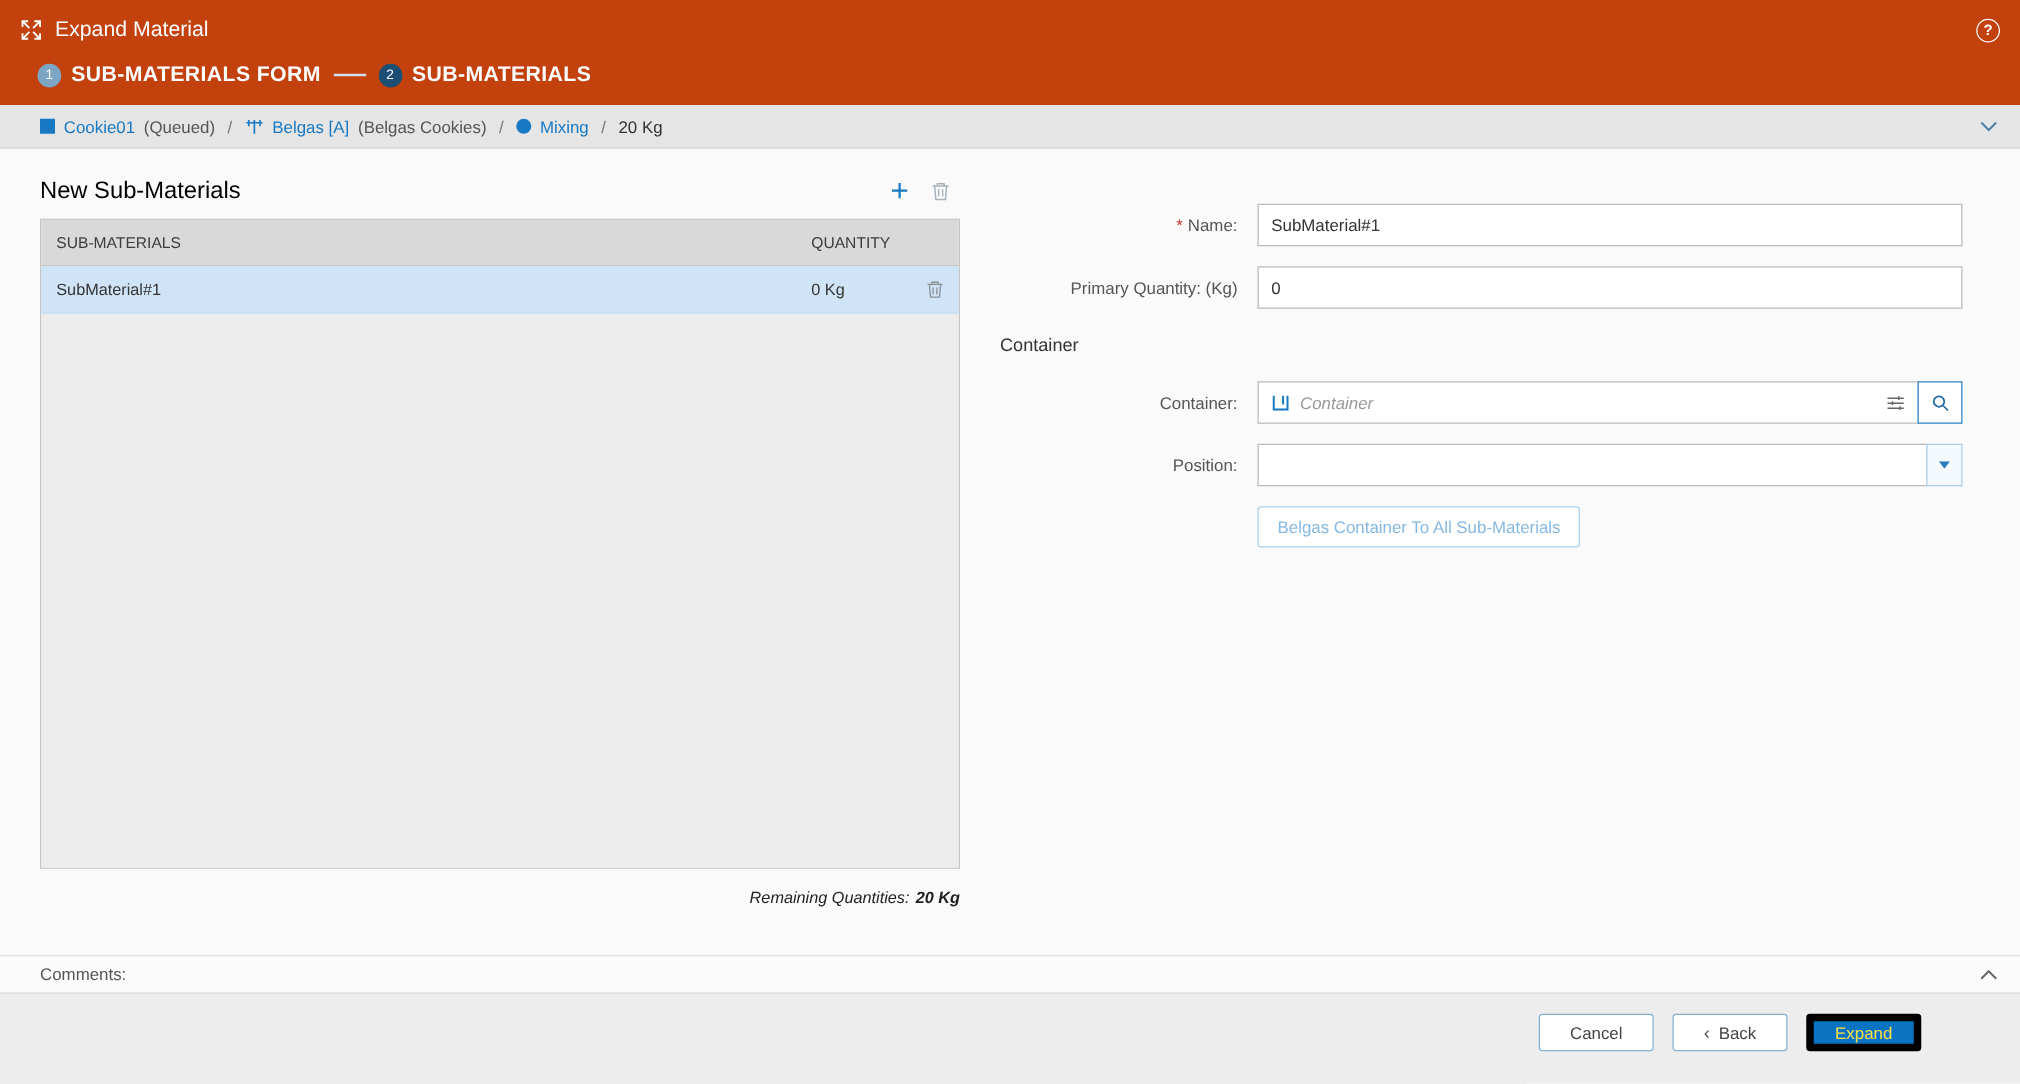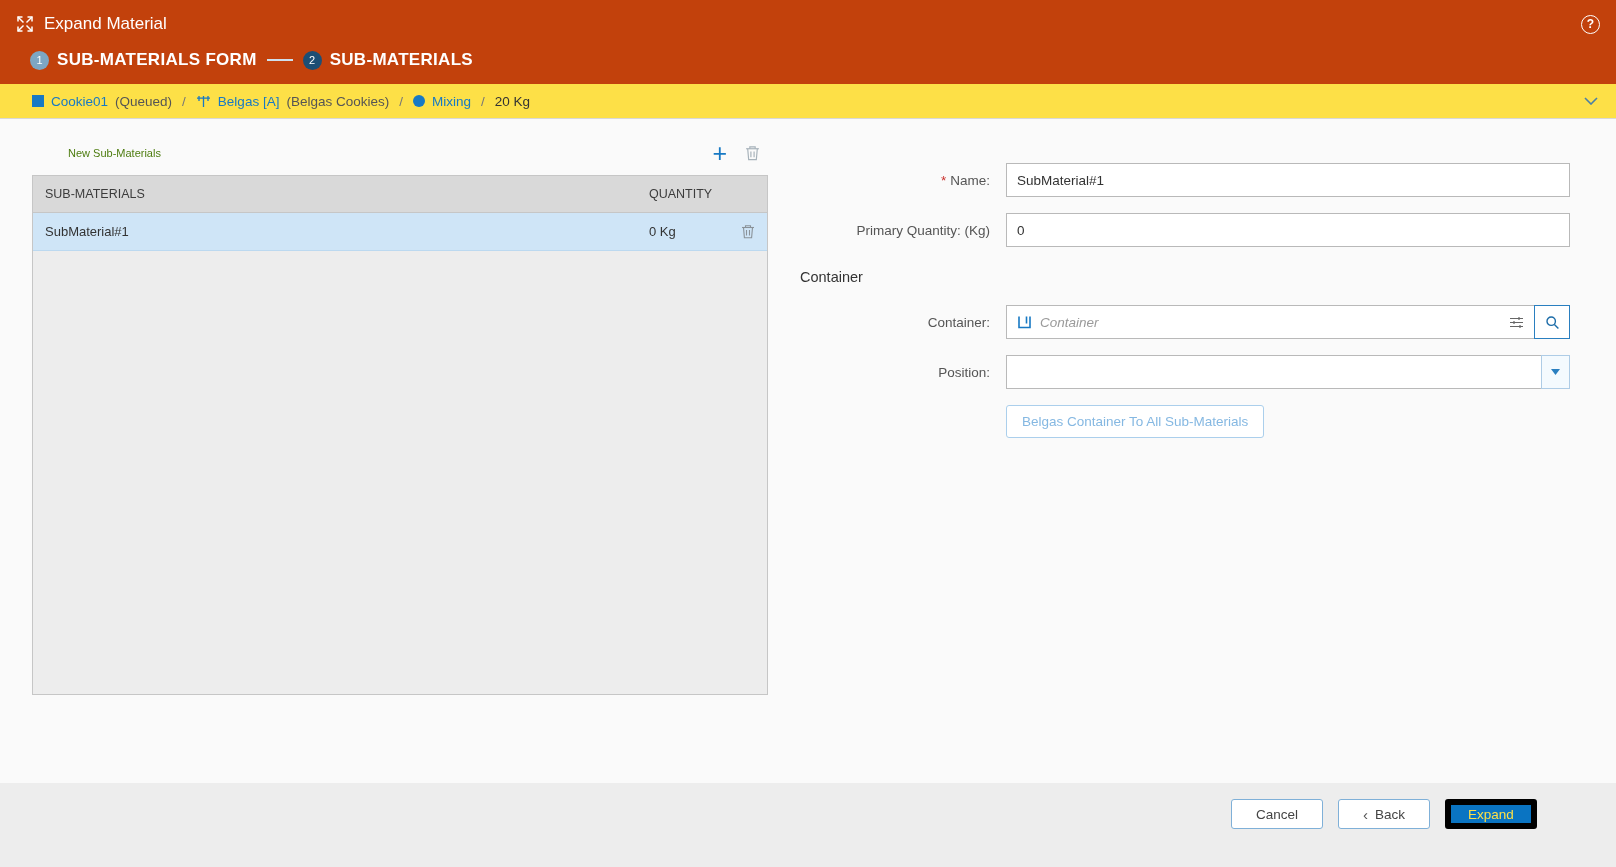--- a/index.html
+++ b/index.html
@@ -15,35 +15,35 @@
                display: flex; align-items: center; justify-content: center; font-size: 12px; font-weight: 700; cursor: pointer; }
   .stepper { display: flex; align-items: center; gap: 10px; padding: 2px 0 14px 14px; }
   .step { display: flex; align-items: center; gap: 8px; cursor: pointer; }
   .step-num { width: 19px; height: 19px; border-radius: 50%; display: flex; align-items: center; justify-content: center; font-size: 11px; color: #fff; }
   .step-num.inactive { background: #7da6c4; }
   .step-num.active { background: #1d4e74; }
   .step-label { font-size: 17px; font-weight: 700; letter-spacing: .3px; }
   .step-line { width: 26px; height: 2px; background: #cfdfec; }
 
   
-  .breadcrumb { background: #fde047; border-bottom: 1px solid #d8d8d8; height: 35px; display: flex; align-items: center;
+  .breadcrumb { background: #e5e5e5; border-bottom: 1px solid #d8d8d8; height: 35px; display: flex; align-items: center;
                 gap: 7px; padding: 0 18px 0 32px; flex: 0 0 auto; font-size: 13.5px; }
   .bc-link { color: #1779c4; cursor: pointer; text-decoration: none; }
   .bc-sub { color: #555; }
   .bc-sep { color: #777; margin: 0 3px; }
   .bc-square { width: 12px; height: 12px; background: #1779c4; display: inline-block; }
   .bc-dot { width: 12px; height: 12px; border-radius: 50%; background: #1779c4; display: inline-block; }
   .bc-qty { color: #333; }
   .bc-chevron { margin-left: auto; cursor: pointer; display: flex; align-items: center; }
 
   
   .main { flex: 1 1 auto; display: flex; padding: 20px 32px 0; gap: 32px; overflow: hidden; }
   .left-panel { width: 736px; flex: 0 0 auto; display: flex; flex-direction: column; }
   .left-head { display: flex; align-items: center; height: 28px; margin-bottom: 8px; }
-  .left-title { font-size: 11px; color: #4d7c0f; margin-left: 36px; }
+  .left-title { font-size: 19px; color: #000000; }
   .left-icons { margin-left: auto; display: flex; gap: 18px; align-items: center; padding-right: 8px; }
   .plus-icon { color: #1779c4; font-size: 25px; font-weight: 300; line-height: 20px; cursor: pointer; }
   .trash-head { color: #a7b2ba; cursor: pointer; display: flex; }
 
   .sm-table { border: 1px solid #c6c6c6; background: #ededed; height: 520px; display: flex; flex-direction: column; }
   .sm-thead { display: flex; background: #d9d9d9; padding: 11px 12px; font-size: 12.5px; color: #3c3c3c; border-bottom: 1px solid #c6c6c6; }
   .th-name { flex: 1; }
   .th-qty { width: 78px; }
   .th-action { width: 28px; }
   .sm-row { display: flex; align-items: center; background: #cfe5f7; padding: 11px 12px; border-bottom: 1px solid #bcd9f0; cursor: pointer; font-size: 13px; }
@@ -75,21 +75,21 @@
 
   .apply-btn { grid-column: 2; justify-self: start; padding: 8px 15px; background: #fff; border: 1px solid #abcfec; color: #85b8e2;
                border-radius: 3px; font: inherit; cursor: pointer; }
 
   
   .comments { flex: 0 0 auto; height: 31px; background: #fbfbfb; border-top: 1px solid #e0e0e0; border-bottom: 1px solid #d5d5d5;
               display: flex; align-items: center; padding: 0 18px 0 32px; color: #555; }
   .comments .chev { margin-left: auto; cursor: pointer; display: flex; }
 
   
-  .footer { flex: 0 0 auto; height: 84px; background: #ededed; display: flex; justify-content: flex-end; align-items: flex-start;
+  .footer { flex: 0 0 auto; height: 72px; background: #ededed; display: flex; justify-content: flex-end; align-items: flex-start;
             gap: 15px; padding: 16px 79px 0 0; }
   .btn { min-width: 92px; height: 30px; border-radius: 3px; font: inherit; font-size: 13.5px; cursor: pointer;
          display: flex; align-items: center; justify-content: center; gap: 7px; padding: 0 14px; }
   .btn-outline { background: #fff; border: 1px solid #7fb0d8; color: #444; }
   .btn-primary { background: #0a74c2; border: 6px solid #000000; color: #fde047; }
   .back-chev { font-size: 15px; color: #555; line-height: 1; }
 </style>
 </head>
 <body>
 
@@ -181,20 +181,23 @@
               <path d="M1 3.5h12"></path>
                 <path d="M4.5 3.5V1.8h5v1.7"></path>
               <path d="M2.5 3.5l.9 10.2h7.2l.9-10.2"></path>
                 <path d="M5.5 6v5.5M8.5 6v5.5"></path>
             </svg>
           </span>
         </div>
         <div class="table-empty"></div>
       </div>
 
+      <div class="remaining">
+        <span>Remaining Quantities:</span><span class="rem-val">20 Kg</span>
+      </div>
     </section>
 
     <section class="right-panel">
 
       <div class="form-grid">
         <label class="f-label"><span class="req">*</span><span>Name:</span></label>
         <input class="text" type="text" value="SubMaterial#1" style="">
 
         <label class="f-label">Primary Quantity: (Kg)</label>
         <input class="text" type="text" value="0" style="">
@@ -236,20 +239,28 @@
                 <path d="M0 0h9L4.5 6z" fill="#2a7fc0"></path>
               </svg>
           </button>
         </div>
 
         <button class="apply-btn">Belgas Container To All Sub-Materials</button>
       </div>
     </section>
   </div>
 
+  <div class="comments">
+    <span>Comments:</span>
+    <span class="chev">
+      <svg width="14" height="8" viewBox="0 0 14 8" fill="none" stroke="#666" stroke-width="1.6">
+          <path d="M1 7l6-6 6 6"></path>
+        </svg>
+    </span>
+  </div>
 
   <div class="footer">
     <button class="btn btn-outline">Cancel</button>
     <button class="btn btn-outline">
       <span class="back-chev">‹</span>
       <span>Back</span>
     </button>
     <button class="btn btn-primary">Expand</button>
   </div>
 

